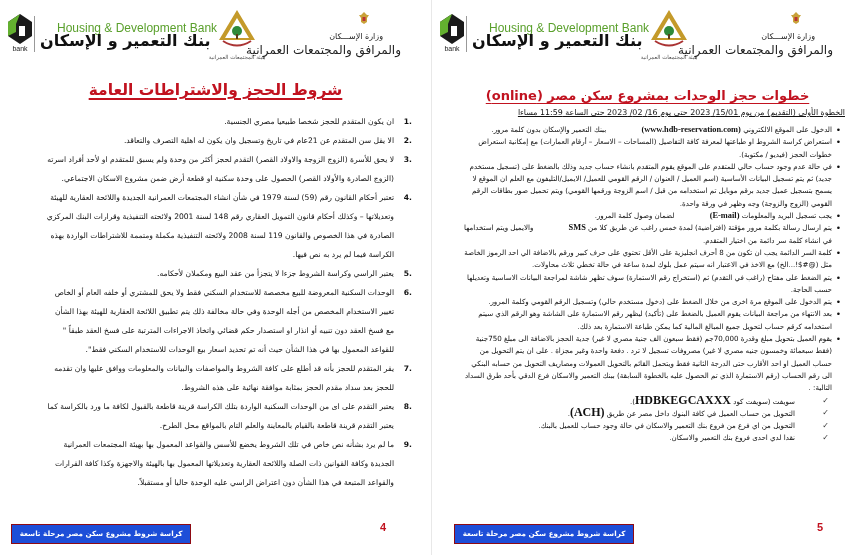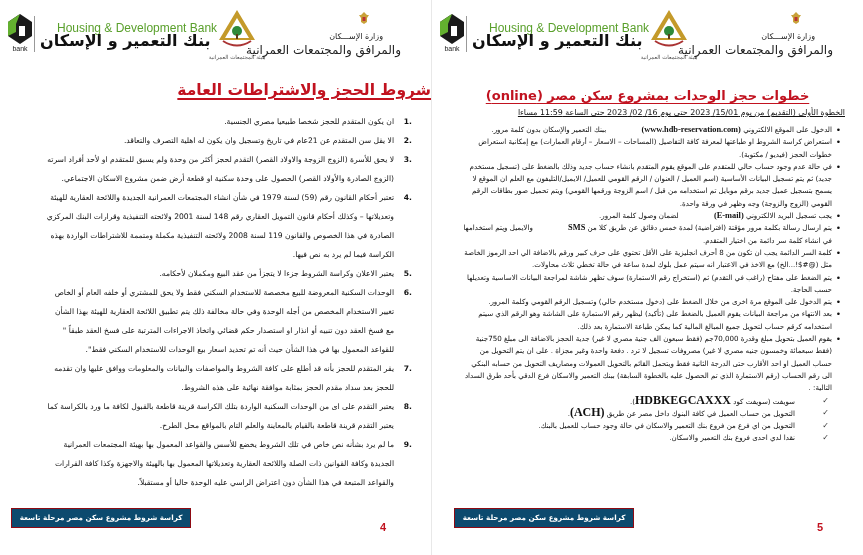--- a/index.html
+++ b/index.html
@@ -24,21 +24,21 @@
   .bank-en { position: absolute; left: 40px; top: 17px; font-size: 12px; color: #5aa02c; font-family: "Liberation Sans", sans-serif; white-space: nowrap; margin-left: 17px; }
   .bank-ar { position: absolute; left: 40px; top: 27px; font-size: 16px; font-weight: bold; color: #111; white-space: nowrap; direction: rtl; }
   .auth-logo { position: absolute; left: 212px; top: 4px; width: 50px; height: 46px; text-align: center; }
   .auth-caption { position: absolute; left: 200px; top: 50px; width: 74px; text-align: center; font-size: 5.5px; color: #555; direction: rtl; }
   .min-emblem { position: absolute; left: 358px; top: 6px; width: 12px; height: 14px; }
   .min-l1 { position: absolute; right: 48px; top: 28px; font-size: 8px; color: #222; direction: rtl; white-space: nowrap; }
   .min-l2 { position: absolute; right: 30px; top: 39px; font-size: 12px; color: #222; direction: rtl; white-space: nowrap; }
 
   
   .title-left {
-    position: absolute; left: 0; right: 0; top: 81px; direction: rtl;
+    position: absolute; left: 0; right: 0; top: 81px; text-align: center; direction: rtl;
     color: #c1121f; font-weight: bold; font-size: 15.5px; text-decoration: underline;
     text-decoration-thickness: 2px; text-underline-offset: 3px;
   }
   .terms { position: absolute; left: 46px; right: 19px; top: 112px; direction: rtl; font-size: 7.6px; line-height: 19px; }
   .term { position: relative; padding-right: 18px; }
   .term .num { position: absolute; right: 0; top: 0; font-weight: bold; }
   .term + .term { margin-top: 0; }
 
   
   .title-right {
@@ -54,21 +54,21 @@
   .bullet { position: relative; padding-right: 9px; }
   .bullet::before { content: "•"; position: absolute; right: 0; top: 0; font-size: 9px; }
   .bullet b { font-family: "Liberation Serif", serif; font-size: 8.4px; padding-left: 33px; }
   .checks { list-style: none; margin: 0; padding: 0 12px 0 0; }
   .check { position: relative; padding-right: 34px; line-height: 11.8px; }
   .check .tick { position: absolute; right: 0; top: 0; font-size: 8px; color: #333; }
   .check b { font-family: "Liberation Serif", serif; font-size: 12px; }
 
   
   .footer-band {
-    position: absolute; top: 508px; height: 18px; background: #0c4a6e; color: #fff;
+    position: absolute; top: 524px; height: 18px; background: #1d4ed8; color: #fff;
     font-size: 7.2px; font-weight: bold; direction: rtl; text-align: center; line-height: 18px;
     border: 1px solid #8e0a13;
   }
   .left .footer-band { left: 11px; width: 178px; }
   .right .footer-band { left: 22px; width: 178px; }
   .page-num { position: absolute; top: 521px; font-size: 11px; font-weight: bold; color: #c1121f; font-family: "Liberation Sans", sans-serif; }
   .left .page-num { left: 380px; }
   .right .page-num { left: 385px; }
 </style>
 </head>
@@ -107,21 +107,21 @@
     <div class="min-l2">والمرافق والمجتمعات العمرانية</div>
   </div>
 
   <div class="title-left">شروط الحجز والاشتراطات العامة</div>
 
   <div class="terms">
     <div class="term"><span class="num">.1</span><span>ان يكون المتقدم للحجز شخصا طبيعيا مصري الجنسية.</span></div>
     <div class="term"><span class="num">.2</span><span>الا يقل سن المتقدم عن 21عام في تاريخ وتسجيل وان يكون له اهلية التصرف والتعاقد.</span></div>
     <div class="term"><span class="num">.3</span><span>لا يحق للأسرة (الزوج الزوجة والاولاد القصر) التقدم لحجز أكثر من وحدة ولم يسبق للمتقدم او لأحد أفراد اسرته (الزوج الصادرة والأولاد القصر) الحصول على وحدة سكنية او قطعة أرض ضمن مشروع الاسكان الاجتماعي.</span></div>
     <div class="term"><span class="num">.4</span><span>تعتبر أحكام القانون رقم (59) لسنة 1979 في شأن انشاء المجتمعات العمرانية الجديدة واللائحة العقارية للهيئة وتعديلاتها – وكذلك أحكام قانون التمويل العقاري رقم 148 لسنة 2001 ولائحته التنفيذية وقرارات البنك المركزي الصادرة في هذا الخصوص والقانون 119 لسنة 2008 ولائحته التنفيذية مكملة ومتممة للاشتراطات الواردة بهذه الكراسة فيما لم يرد به نص فيها.</span></div>
-    <div class="term"><span class="num">.5</span><span>يعتبر الاعلان وكراسة الشروط جزءا لا يتجزأ من عقد البيع ومكملان لأحكامه.</span></div>
+    <div class="term"><span class="num">.5</span><span>يعتبر الراسي وكراسة الشروط جزءا لا يتجزأ من عقد البيع ومكملان لأحكامه.</span></div>
     <div class="term"><span class="num">.6</span><span>الوحدات السكنية المعروضة للبيع مخصصة للاستخدام السكني فقط ولا يحق للمشتري أو خلفه العام أو الخاص تغيير الاستخدام المخصص من أجله الوحدة وفي حالة مخالفة ذلك يتم تطبيق اللائحة العقارية للهيئة بهذا الشأن مع فسخ العقد دون تنبيه أو انذار او استصدار حكم قضائي واتخاذ الاجراءات المترتبة على فسخ العقد طبقاً " للقواعد المعمول بها في هذا الشأن حيث أنه تم تحديد اسعار بيع الوحدات للاستخدام السكني فقط".</span></div>
     <div class="term"><span class="num">.7</span><span>يقر المتقدم للحجز بأنه قد أطلع على كافة الشروط والمواصفات والبيانات والمعلومات ووافق عليها وان تقدمه للحجز بعد سداد مقدم الحجز بمثابة موافقة نهائية على هذه الشروط.</span></div>
     <div class="term"><span class="num">.8</span><span>يعتبر التقدم على اى من الوحدات السكنية الواردة بتلك الكراسة قرينة قاطعة بالقبول لكافة ما ورد بالكراسة كما يعتبر التقدم قرينة قاطعة بالقيام بالمعاينة والعلم التام بالمواقع محل الطرح.</span></div>
     <div class="term"><span class="num">.9</span><span>ما لم يرد بشأنه نص خاص في تلك الشروط يخضع للأسس والقواعد المعمول بها بهيئة المجتمعات العمرانية الجديدة وكافة القوانين ذات الصلة واللائحة العقارية وتعديلاتها المعمول بها بالهيئة والاجهزة وكذا كافة القرارات والقواعد المتبعة في هذا الشأن دون اعتراض الراسي عليه الوحدة حاليا أو مستقبلاً.</span></div>
   </div>
 
   <div class="footer-band">كراسة شروط مشروع سكن مصر مرحلة تاسعة</div>
   <div class="page-num">4</div>
 </div>
 
@@ -160,22 +160,22 @@
     <div class="min-l2">والمرافق والمجتمعات العمرانية</div>
   </div>
 
   <div class="title-right">خطوات حجز الوحدات بمشروع سكن مصر (online)</div>
   <div class="step1">الخطوة الأولى (التقديم) من يوم 15/01/ 2023 حتى يوم 16/ 02/ 2023 حتى الساعة 11:59 مساءا</div>
 
   <div class="steps">
     <div class="bullet"><span>الدخول على الموقع الالكتروني </span><b>(www.hdb-reservation.com)</b><span> ببنك التعمير والإسكان بدون كلمة مرور.</span></div>
     <div class="bullet"><span>استعراض كراسة الشروط او طباعتها لمعرفة كافة التفاصيل (المساحات – الاسعار – أرقام العمارات) مع إمكانية استعراض خطوات الحجز (فيديو / مكتوبة).</span></div>
     <div class="bullet"><span>في حالة عدم وجود حساب حالي للمتقدم على الموقع يقوم المتقدم بانشاء حساب جديد وذلك بالضغط على (تسجيل مستخدم جديد) ثم يتم تسجيل البيانات الأساسية (اسم العميل / العنوان / الرقم القومي للعميل/ الايميل/التليفون مع العلم ان الموقع لا يسمح بتسجيل عميل جديد برقم موبايل تم استخدامه من قبل / اسم الزوجة ورقمها القومي) ويتم تحميل صور بطاقات الرقم القومي (الزوج والزوجة) وجه وظهر في ورقة واحدة.</span></div>
-    <div class="bullet"><span>يجب تسجيل البريد الالكتروني </span><b>(E-mail)</b><span> لضمان وصول كلمة المرور.</span></div>
-    <div class="bullet"><span>يتم ارسال رسالة بكلمة مرور مؤقتة (افتراضية) لمدة خمس دقائق عن طريق كلا من </span><b>SMS</b><span> والايميل ويتم استخدامها في انشاء كلمة سر دائمة من اختيار المتقدم.</span></div>
+    <div class="bullet"><span>يجب تسجيل البريد والمعلومات </span><b>(E-mail)</b><span> لضمان وصول كلمة المرور.</span></div>
+    <div class="bullet"><span>يتم ارسال رسالة بكلمة مرور مؤقتة (افتراضية) لمدة خمس راغب عن طريق كلا من </span><b>SMS</b><span> والايميل ويتم استخدامها في انشاء كلمة سر دائمة من اختيار المتقدم.</span></div>
     <div class="bullet"><span>كلمة السر الدائمة يجب ان تكون من 8 أحرف انجليزية على الأقل تحتوي على حرف كبير ورقم بالاضافة الي احد الرموز الخاصة مثل (@#$!...الخ) مع الاخذ في الاعتبار انه سيتم عمل بلوك لمدة ساعة في حالة تخطي ثلاث محاولات.</span></div>
     <div class="bullet"><span>يتم الضغط على مفتاح (راغب في التقدم) ثم (استخراج رقم الاستمارة) سوف تظهر شاشة لمراجعة البيانات الاساسية وتعديلها حسب الحاجة.</span></div>
     <div class="bullet"><span>يتم الدخول على الموقع مرة اخرى من خلال الضغط على (دخول مستخدم حالي) وتسجيل الرقم القومي وكلمة المرور.</span></div>
     <div class="bullet"><span>بعد الانتهاء من مراجعة البيانات يقوم العميل بالضغط على (تأكيد) ليظهر رقم الاستمارة على الشاشة وهو الرقم الذي سيتم استخدامه كرقم حساب لتحويل جميع المبالغ المالية كما يمكن طباعة الاستمارة بعد ذلك.</span></div>
     <div class="bullet"><span>يقوم العميل بتحويل مبلغ وقدرة 70,000جم (فقط سبعون الف جنية مصري لا غير) جدية الحجز بالاضافة الى مبلغ 750جنية (فقط سبعمائة وخمسون جنيه مصري لا غير) مصروفات تسجيل لا ترد . دفعة واحدة وغير مجزاة . على ان يتم التحويل من حساب العميل او احد الأقارب حتى الدرجة الثانية فقط ويتحمل القائم بالتحويل العمولات ومصاريف التحويل من حسابه البنكي الى رقم الحساب (رقم الاستمارة الذي تم الحصول عليه بالخطوة السابقة) ببنك التعمير والاسكان فرع الدقي بأحد طرق السداد التالية: .</span></div>
     <ul class="checks">
       <li class="check"><span class="tick">✓</span><span>سويفت (سويفت كود </span><b>HDBKEGCAXXX</b><span>).</span></li>
       <li class="check"><span class="tick">✓</span><span>التحويل من حساب العميل في كافة البنوك داخل مصر عن طريق </span><b>(ACH)</b><span>.</span></li>
       <li class="check"><span class="tick">✓</span><span>التحويل من اي فرع من فروع بنك التعمير والاسكان في حالة وجود حساب للعميل بالبنك.</span></li>
       <li class="check"><span class="tick">✓</span><span>نقدا لدي احدى فروع بنك التعمير والاسكان.</span></li>

